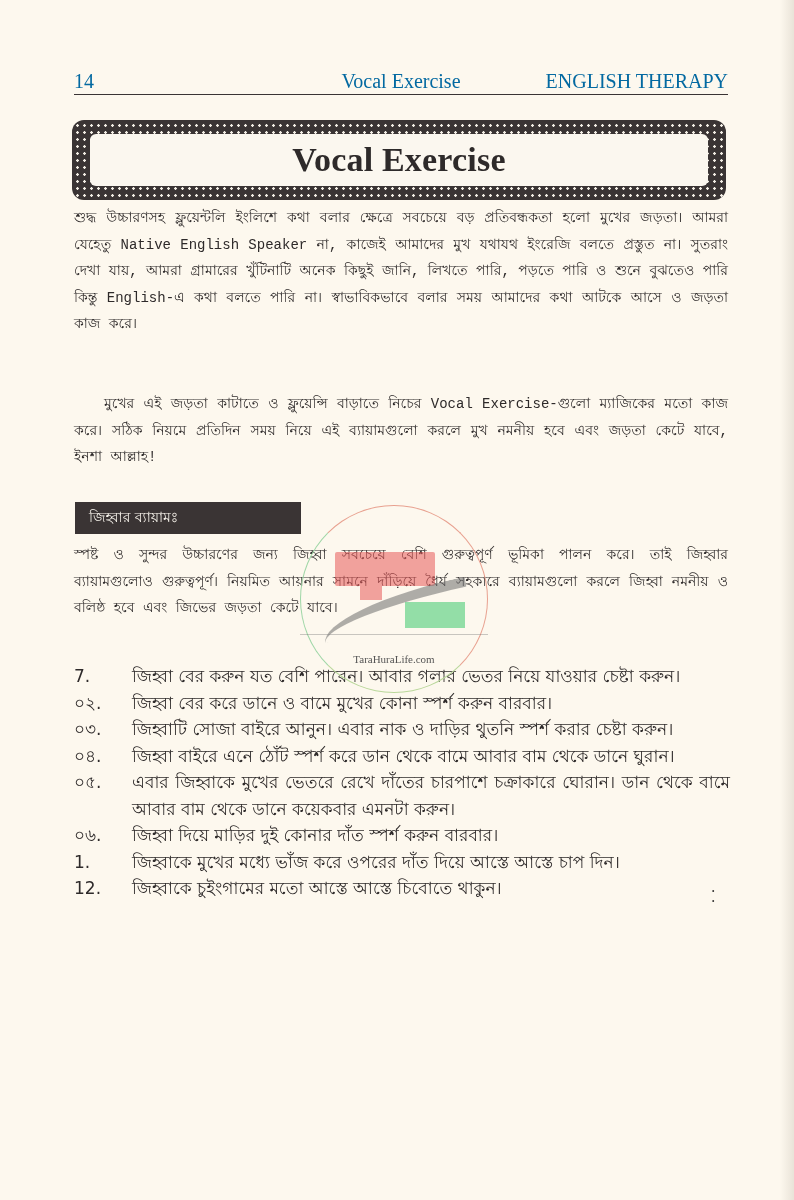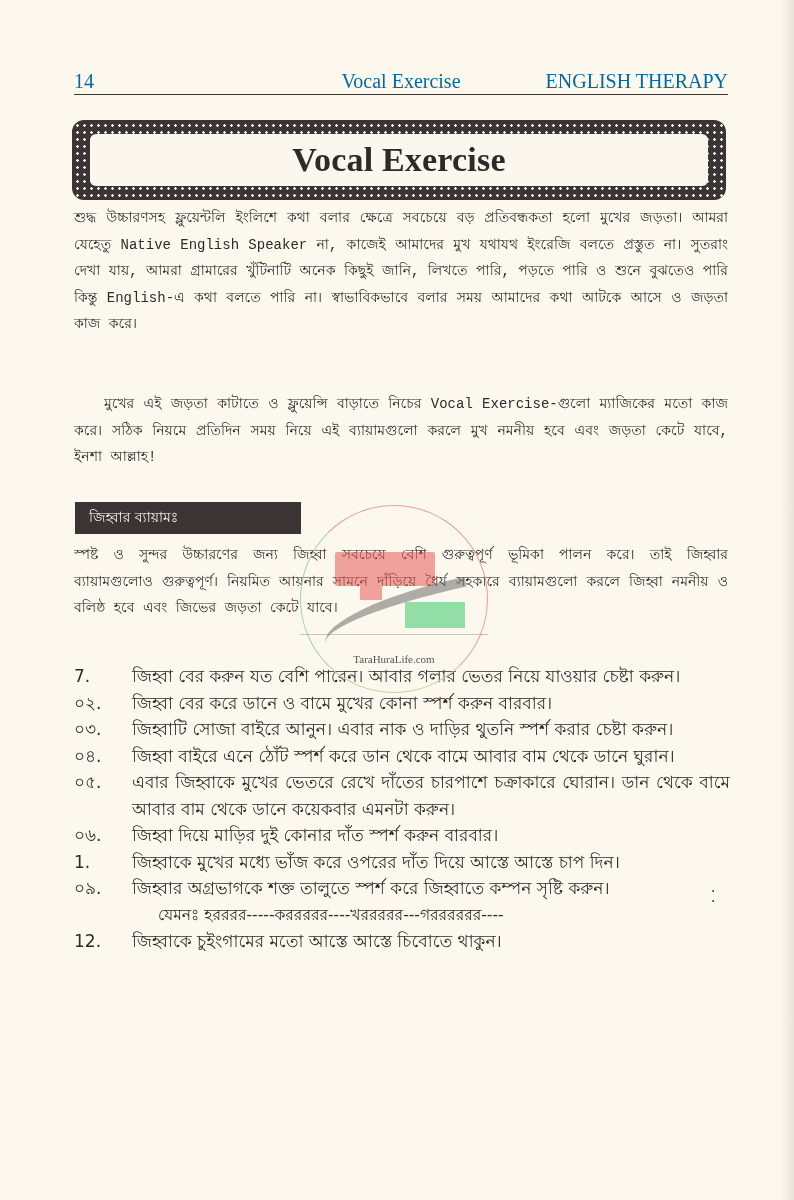--- a/index.html
+++ b/index.html
@@ -151,25 +151,20 @@
   </div>
   <div class="ex-item">
     <span class="ex-num">০৬.</span>
     <span class="ex-text">জিহ্বা দিয়ে মাড়ির দুই কোনার দাঁত স্পর্শ করুন বারবার।</span>
   </div>
   <div class="ex-item">
     <span class="ex-num">1.</span>
     <span class="ex-text">জিহ্বাকে মুখের মধ্যে ভাঁজ করে ওপরের দাঁত দিয়ে আস্তে আস্তে চাপ দিন।</span>
   </div>
   <div class="ex-item">
-    <span class="ex-num">০৯.</span>
-    <span class="ex-text">জিহ্বার অগ্রভাগকে শক্ত তালুতে স্পর্শ করে জিহ্বাতে কম্পন সৃষ্টি করুন।</span>
-  </div>
-  <div class="ex-example">যেমনঃ হরররর-----কররররর----খররররর---গরররররর----</div>
-  <div class="ex-item">
     <span class="ex-num">12.</span>
     <span class="ex-text">জিহ্বাকে চুইংগামের মতো আস্তে আস্তে চিবোতে থাকুন।</span>
   </div>
 </div>
 
 <div class="stray-dots">·<br>·</div>
 
 <div class="wm-ring"></div>
 <div class="wm-red"></div>
 <div class="wm-red2"></div>

